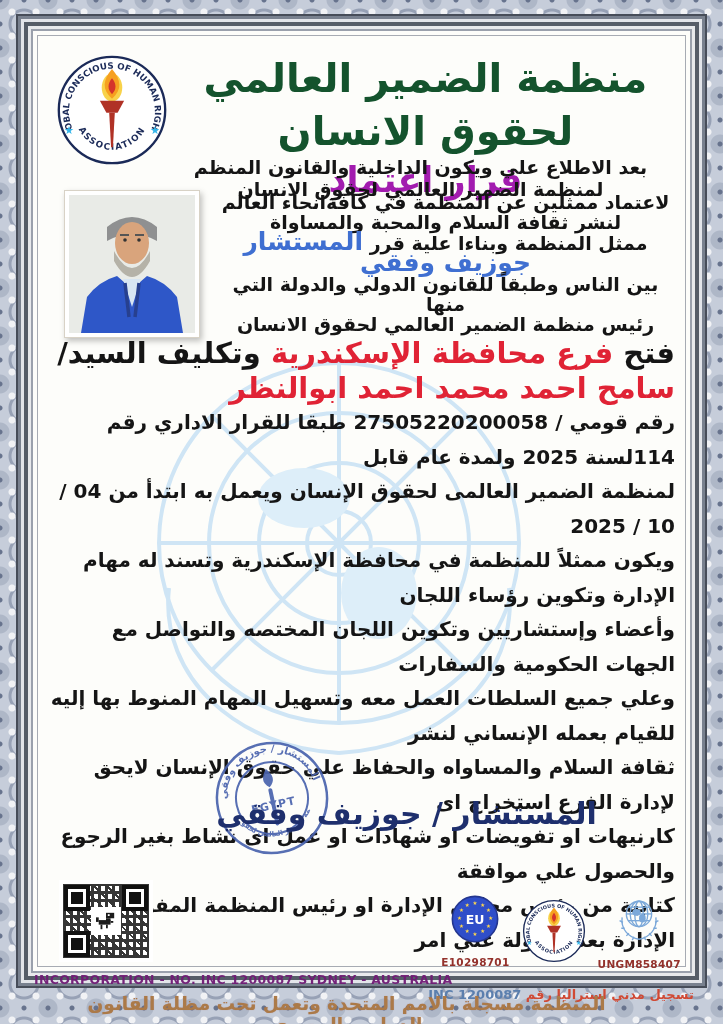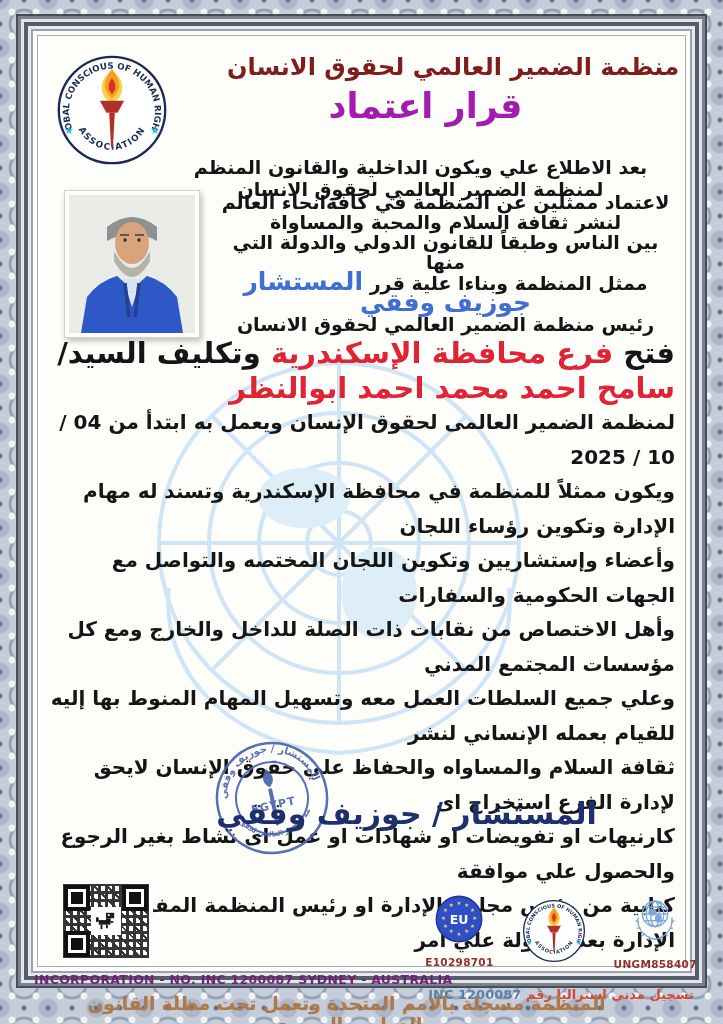--- a/index.html
+++ b/index.html
@@ -17,21 +17,21 @@
     background-position:0 0,12px 12px,0 0,24px 24px;}
   .frame{position:absolute;left:24px;top:22px;right:24px;bottom:44px;background:#fdfdfa;
     border:4px solid #565d68;
     box-shadow:0 0 0 3px #e3e5ea,0 0 0 6px #79818f,0 0 0 8px #474d59,
                inset 0 0 0 3px #e8e9ec,inset 0 0 0 5px #9aa0ac;}
   .innerline{position:absolute;inset:9px;border:1px solid #a7abb3;pointer-events:none;}
   .doc{position:absolute;left:16px;top:14px;right:16px;bottom:18px;direction:rtl;color:#151515;}
   .watermark{position:absolute;left:55px;top:288px;width:480px;height:450px;z-index:0;}
   .logo-box{position:absolute;left:12px;top:14px;width:112px;height:112px;direction:ltr;z-index:2;}
   .titles{position:absolute;left:128px;right:0;top:12px;text-align:center;z-index:1;}
-  .title{font-size:24px;line-height:1.32;color:#7f1d1d;text-align:right;}
+  .title{font-size:40px;line-height:1.32;color:#14532d;}
   .subtitle{font-size:35px;margin-top:2px;color:#a21caf;}
   .intro{position:absolute;left:118px;right:0;top:116px;font-size:19px;text-align:center;z-index:1;}
   .photo{position:absolute;left:20px;top:150px;width:126px;height:138px;background:#fff;
          border:1px solid #d8d2c6;padding:4px;box-shadow:2px 3px 6px rgba(0,0,0,.25);z-index:2;}
   .photo svg{display:block;width:100%;height:100%;}
   .preamble{position:absolute;left:168px;right:0;top:152px;text-align:center;font-size:19px;
             line-height:20px;z-index:1;}
   .pre-blue{color:#3f6fd1;font-size:25px;}
   .decree{position:absolute;left:6px;right:4px;top:296px;font-size:20px;line-height:34.5px;
           text-align:right;z-index:1;}
@@ -51,21 +51,21 @@
       repeating-linear-gradient(90deg,#141414 0 3px,transparent 3px 7px),
       repeating-linear-gradient(0deg,#141414 0 3px,transparent 3px 8px),
       repeating-linear-gradient(45deg,#141414 0 2px,transparent 2px 9px);}
   .finder{position:absolute;width:18px;height:18px;border:4px solid #111;background:#fff;}
   .finder::after{content:"";position:absolute;inset:3px;background:#111;}
   .f-tl{left:2px;top:2px}.f-tr{right:2px;top:2px}.f-bl{left:2px;bottom:2px}
   .qr-center{position:absolute;inset:0;margin:auto;width:30px;height:28px;background:#fff;
              display:flex;align-items:center;justify-content:center;}
   .badges{position:absolute;left:443px;top:892px;width:236px;display:flex;flex-direction:column;
           align-items:center;direction:ltr;z-index:5;}
-  .badges-row{display:flex;align-items:center;gap:28px;}
+  .badges-row{display:flex;align-items:center;gap:12px;}
   .badge{display:flex;flex-direction:column;align-items:center;}
   .badge-num{font-size:10.5px;color:#93312b;margin-top:12px;letter-spacing:.3px;}
   .reg-line{margin-top:17px;font-size:13px;direction:rtl;white-space:nowrap;}
   .reg-ar{color:#d04a35;} .reg-no{color:#5b7fae;}
   .incorporation{position:absolute;left:34px;top:972px;font-size:12.5px;color:#701a75;
                  direction:ltr;letter-spacing:.3px;white-space:nowrap;z-index:6;opacity:.95;}
   .goldnote{position:absolute;left:70px;right:100px;top:993px;text-align:center;font-size:18.5px;
             color:#ab7a48;z-index:6;text-shadow:0 0 1px rgba(170,60,40,.35);}
 </style>
 </head>
@@ -140,31 +140,31 @@
           <circle cx="70" cy="45" r="1.8" fill="#333"></circle>
           <path d="M51 40 h9 M66 40 h9" stroke="#555" stroke-width="2"></path>
           <path d="M12 138 L18 102 Q30 86 48 81 L63 94 L78 81 Q96 86 108 102 L114 138 Z" fill="#2e57c8"></path>
           <polygon points="54,84 72,84 63,112" fill="#d7e5f2"></polygon>
           <path d="M56 88 L60 122 M70 88 L66 122" stroke="#27408f" stroke-width="3.5" fill="none"></path>
         </svg>
       </div>
 
       <div class="preamble">
         <div>لاعتماد ممثلين عن المنظمة في كافةانحاء العالم لنشر ثقافة السلام والمحبة والمساواة</div>
+        <div><span>ممثل المنظمة وبناءا علية قرر </span><span class="pre-blue">المستشار جوزيف وفقي</span></div>
         <div>بين الناس وطبقاً للقانون الدولي والدولة التي منها</div>
-        <div><span>ممثل المنظمة وبناءا علية قرر </span><span class="pre-blue">المستشار جوزيف وفقي</span></div>
         <div>رئيس منظمة الضمير العالمي لحقوق الانسان</div>
       </div>
 
       <div class="decree">
         <div class="dl1"><span>فتح </span><span class="red">فرع محافظة الإسكندرية </span><span>وتكليف السيد/ </span><span class="red">سامح احمد محمد احمد ابوالنظر</span></div>
+        <div>رقم قومي / 27505220200058 طبقا للقرار الاداري رقم 114لسنة 2025 ولمدة عام قابل</div>
         <div>لمنظمة الضمير العالمى لحقوق الإنسان ويعمل به ابتدأ من 04 / 10 / 2025</div>
         <div>ويكون ممثلاً للمنظمة في محافظة الإسكندرية وتسند له مهام الإدارة وتكوين رؤساء اللجان</div>
         <div>وأعضاء وإستشاريين وتكوين اللجان المختصه والتواصل مع الجهات الحكومية والسفارات</div>
-        <div>وأهل الاختصاص من نقابات ذات الصلة للداخل والخارج ومع كل مؤسسات المجتمع المدني</div>
         <div>وعلي جميع السلطات العمل معه وتسهيل المهام المنوط بها إليه للقيام بعمله الإنساني لنشر</div>
         <div>ثقافة السلام والمساواه والحفاظ علي حقوق الإنسان لايحق لإدارة الفرع استخراج اى</div>
         <div>كارنيهات او تفويضات او شهادات او عمل اى نشاط بغير الرجوع والحصول علي موافقة</div>
         <div>كتابية من رئيس مجلس الإدارة او رئيس المنظمة المفوض من الإدارة بعد حصولة علي امر</div>
 
       </div>
 
       <div class="sig">
         <div class="stamp">
           <svg viewBox="0 0 120 120" width="120" height="120">

